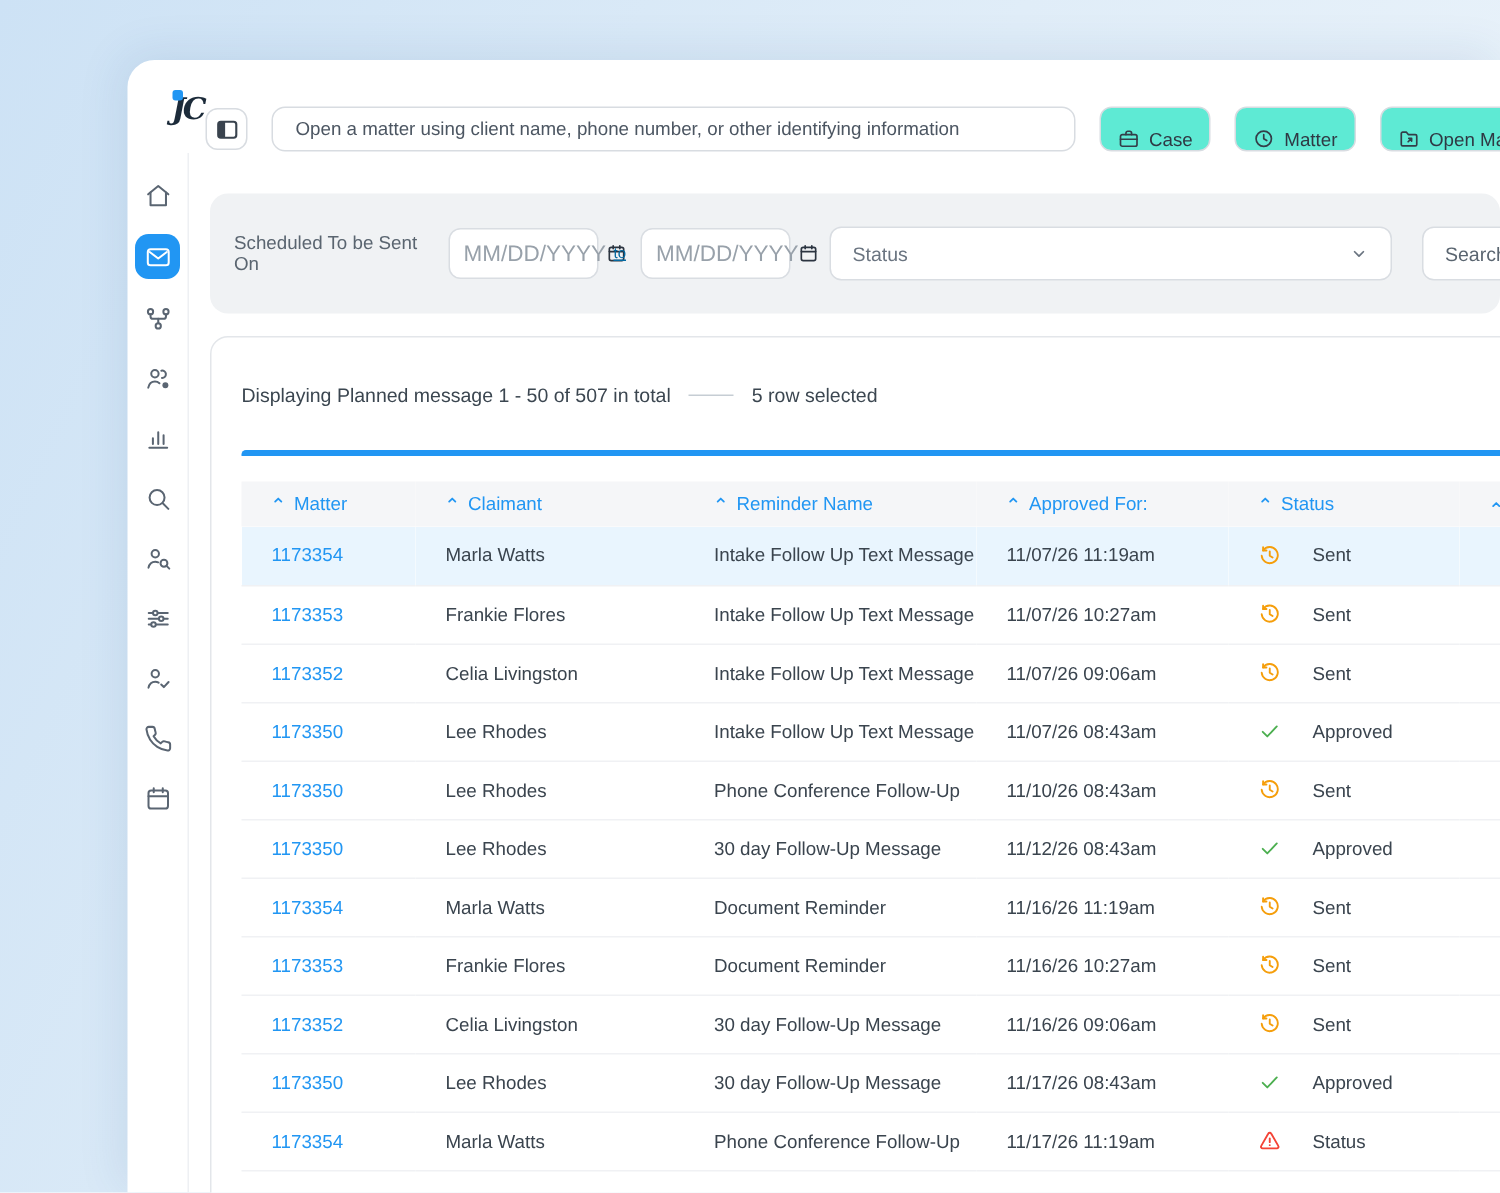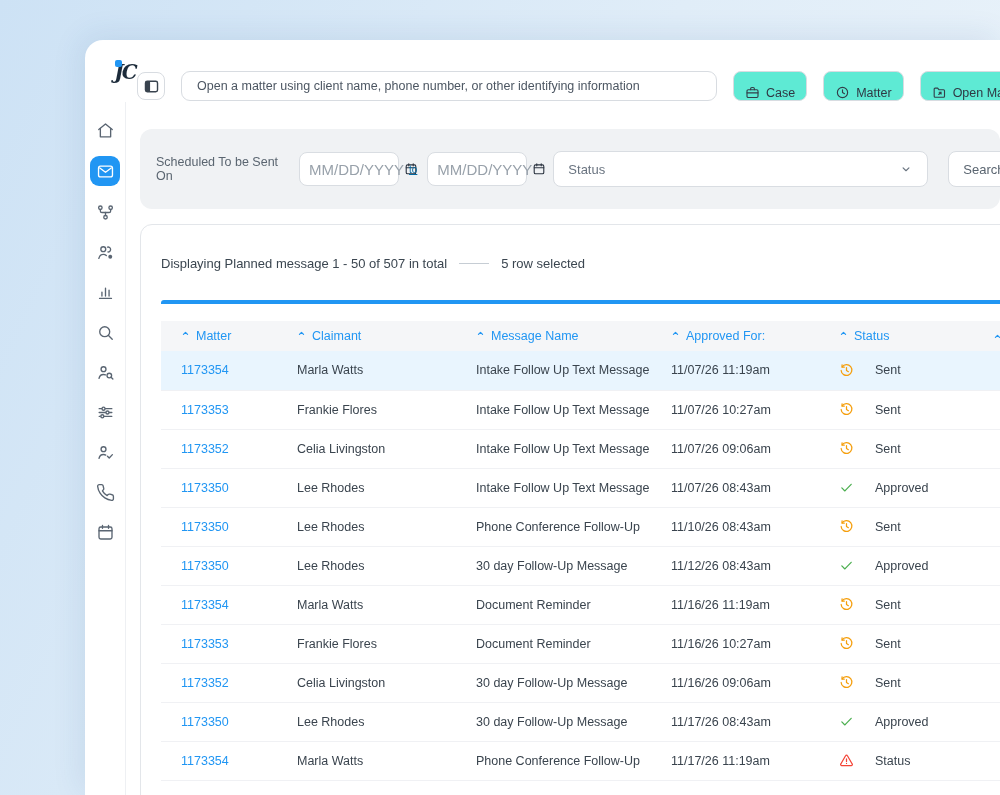--- a/index.html
+++ b/index.html
@@ -278,21 +278,21 @@
                   <span class="th-label">Claimant</span>
                 </span>
               </th>
               <th>
                 <span class="th-inner">
                   <span class="caret">
                     <svg width="9" height="9" viewBox="0 0 24 24" fill="none" stroke="currentColor" stroke-width="3.2" stroke-linecap="round" stroke-linejoin="round">
                       <path d="m6.5 14.5 5.5-5.5 5.5 5.5"></path>
                     </svg>
                   </span>
-                  <span class="th-label">Message Name</span>
+                  <span class="th-label">Reminder Name</span>
                 </span>
               </th>
               <th>
                 <span class="th-inner">
                   <span class="caret">
                     <svg width="9" height="9" viewBox="0 0 24 24" fill="none" stroke="currentColor" stroke-width="3.2" stroke-linecap="round" stroke-linejoin="round">
                       <path d="m6.5 14.5 5.5-5.5 5.5 5.5"></path>
                     </svg>
                   </span>
                   <span class="th-label">Approved For:</span>

